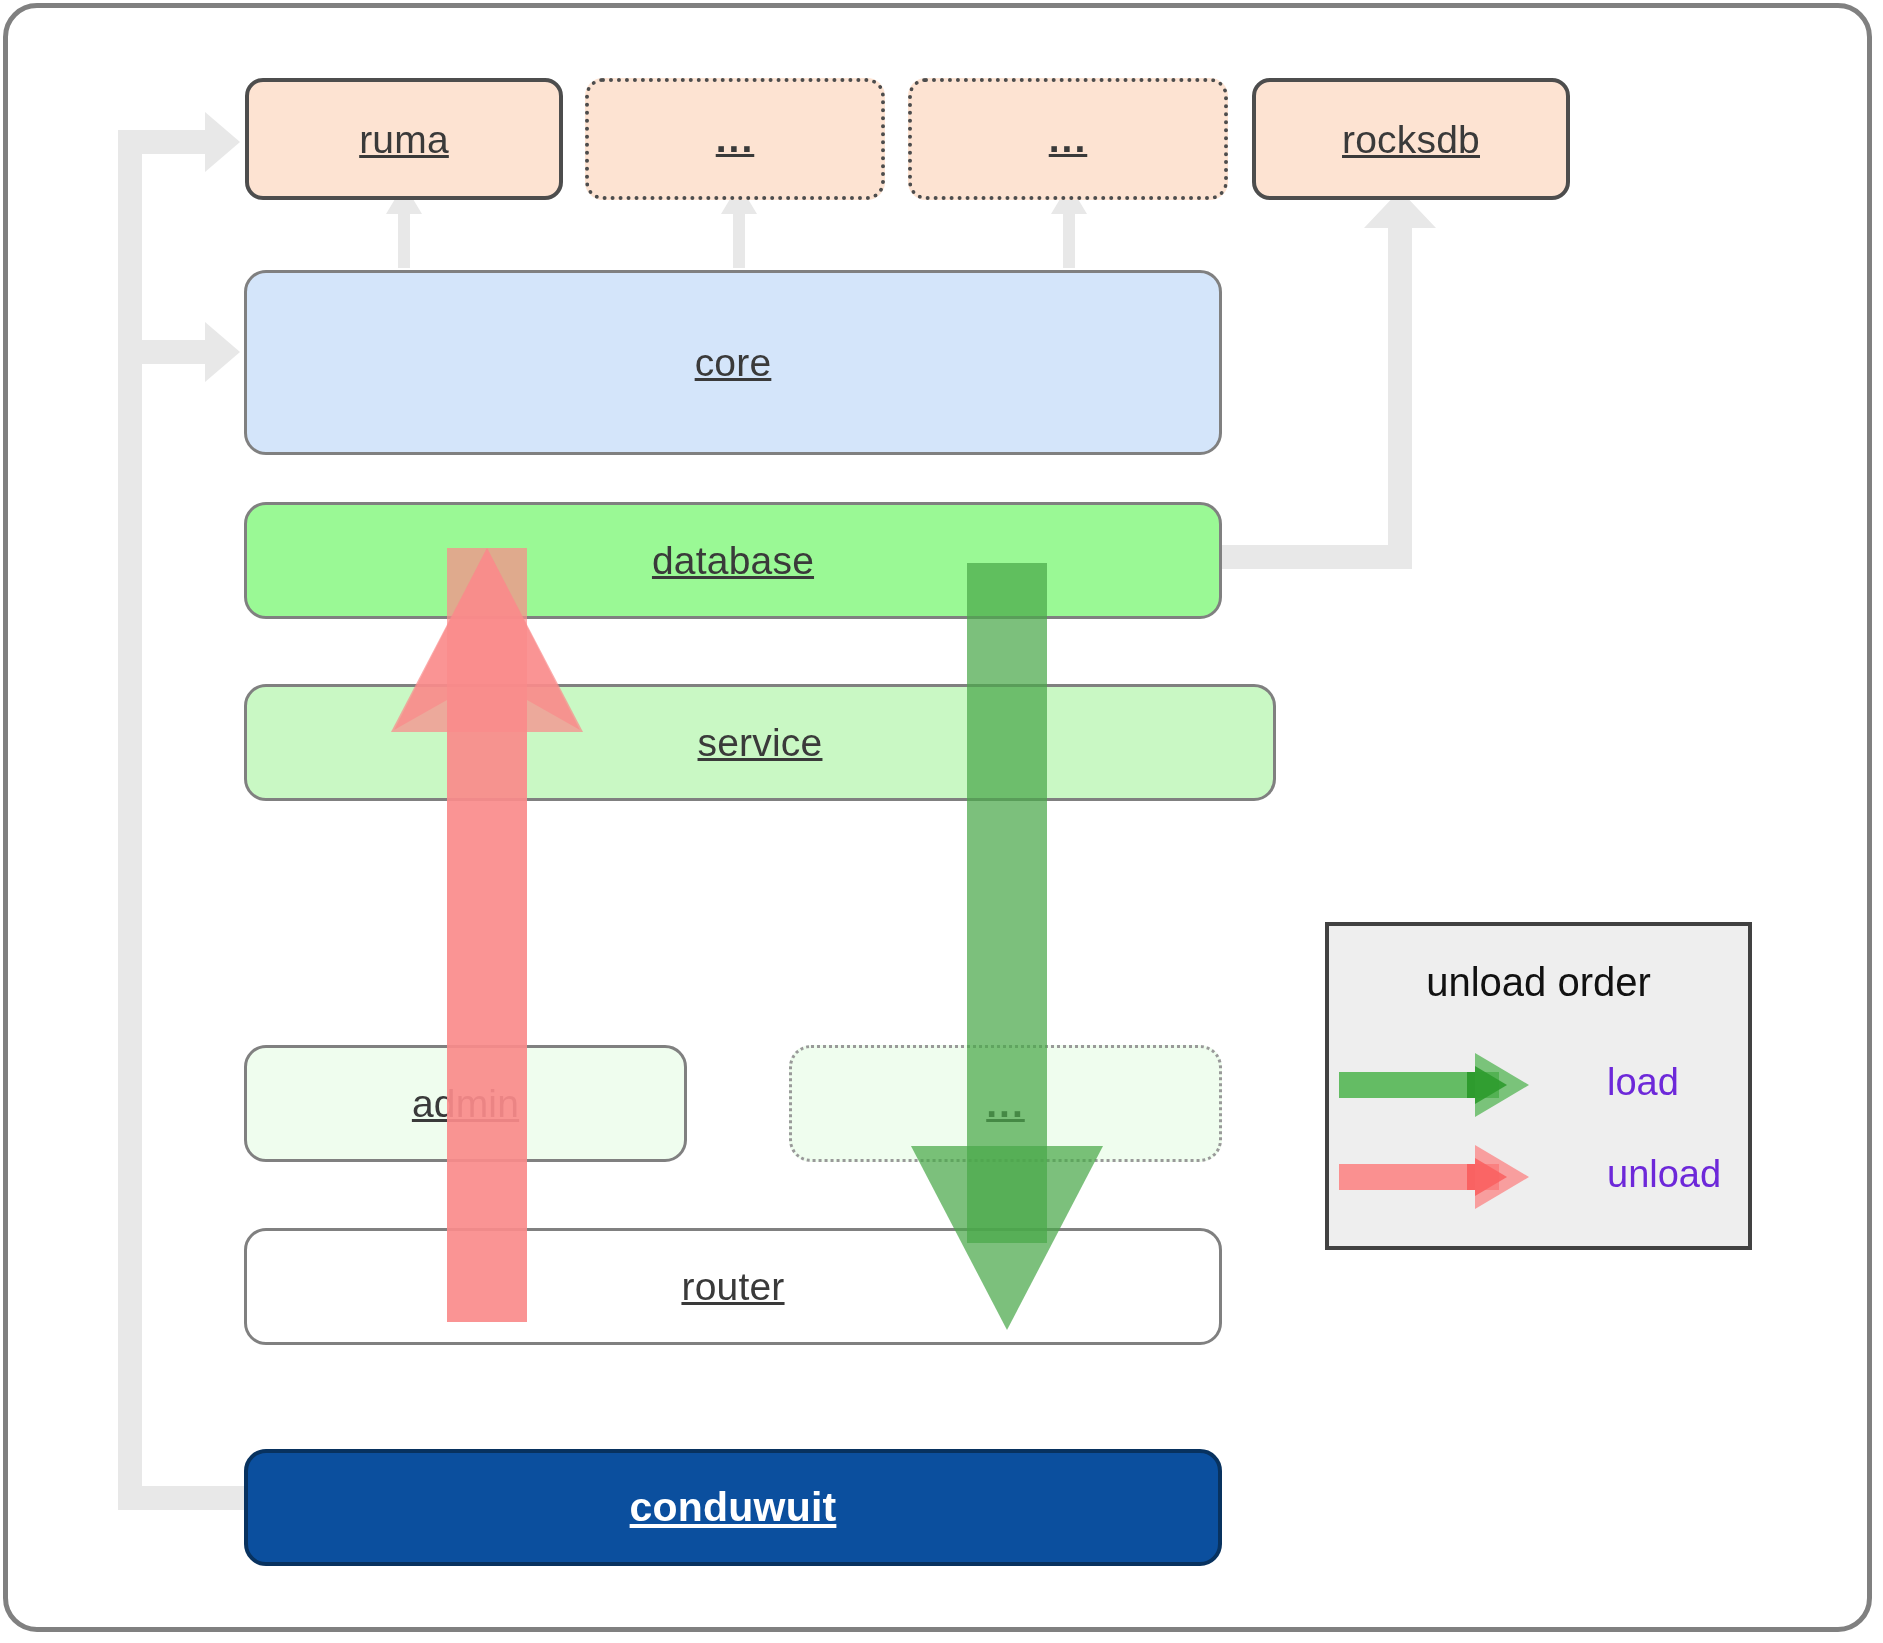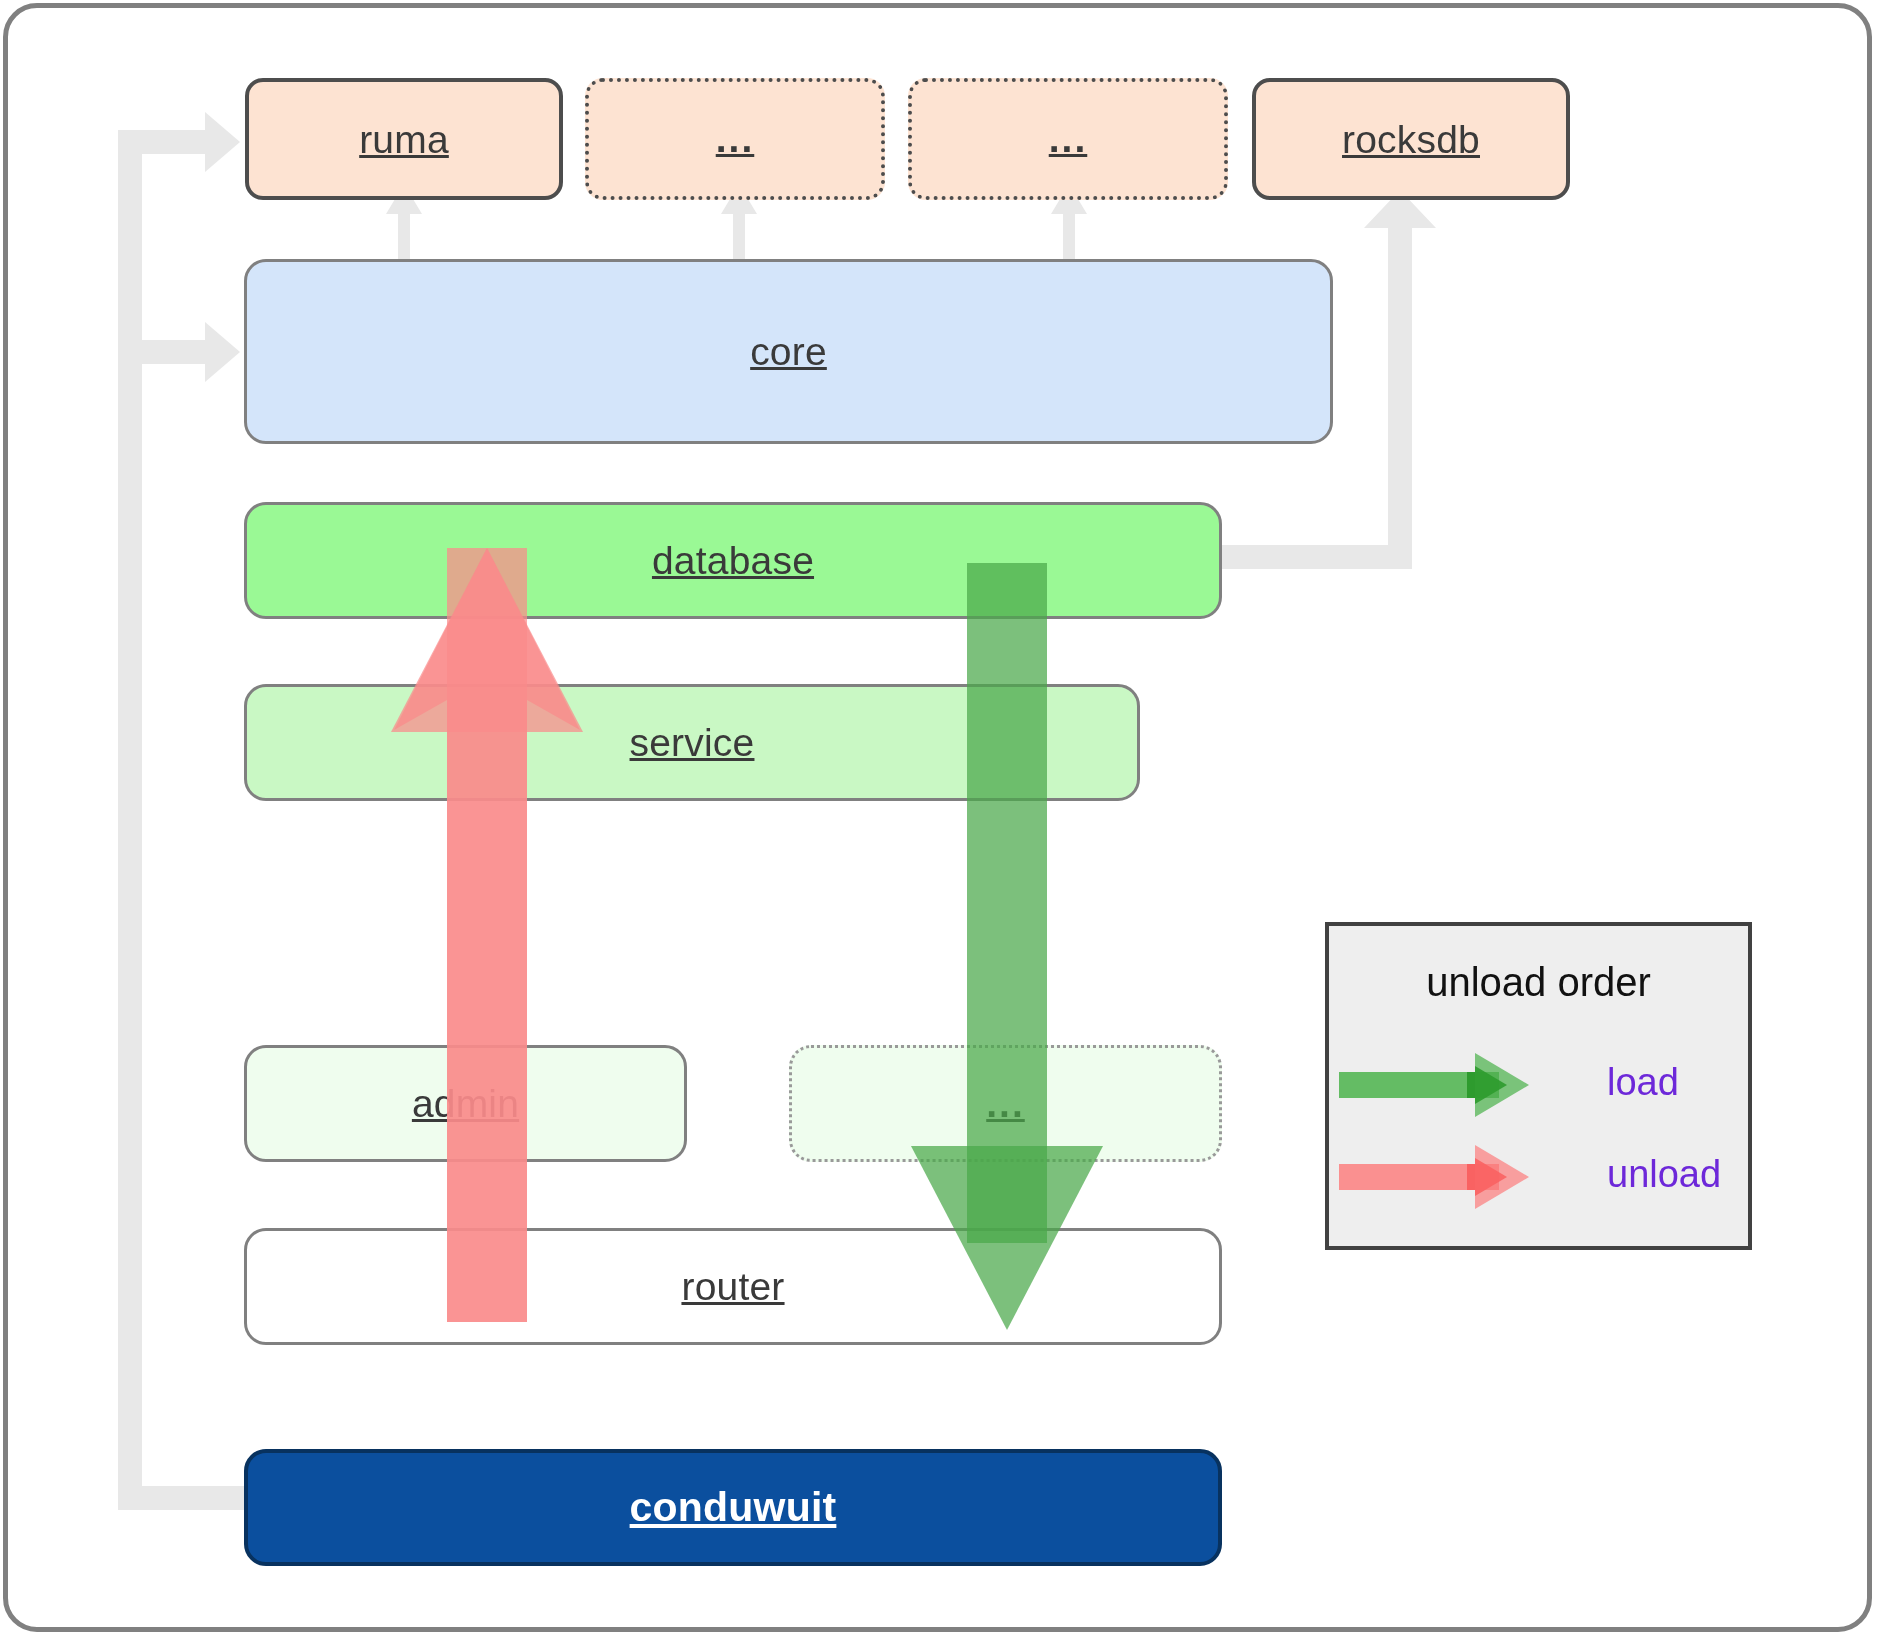--- a/index.html
+++ b/index.html
@@ -179,29 +179,29 @@
   </div>
 
   <div class="node dep-box dep-dotted" style="left:908px; top:78px; width:320px; height:122px;">
     <span class="node-label ellipsis-label">...</span>
   </div>
 
   <div class="node dep-box dep-solid" style="left:1252px; top:78px; width:318px; height:122px;">
     <span class="node-label">rocksdb</span>
   </div>
 
-  <div class="node layer-box" style="left:244px; top:259px; width:1089px; height:185px; background:#d4e5fa;">
+  <div class="node layer-box" style="left:244px; top:270px; width:978px; height:185px; background:#d4e5fa;">
     <span class="node-label">core</span>
   </div>
 
   <div class="node layer-box" style="left:244px; top:502px; width:978px; height:117px; background:#9af995;">
     <span class="node-label">database</span>
   </div>
 
-  <div class="node layer-box" style="left:244px; top:684px; width:896px; height:117px; background:#c9f8c4;">
+  <div class="node layer-box" style="left:244px; top:684px; width:1032px; height:117px; background:#c9f8c4;">
     <span class="node-label">service</span>
   </div>
 
 
   <div class="node layer-box" style="left:244px; top:1045px; width:443px; height:117px; background:#effdee;">
     <span class="node-label">admin</span>
   </div>
 
   <div class="node layer-dotted" style="left:789px; top:1045px; width:433px; height:117px; background:#effdee;">
     <span class="node-label ellipsis-label">...</span>

